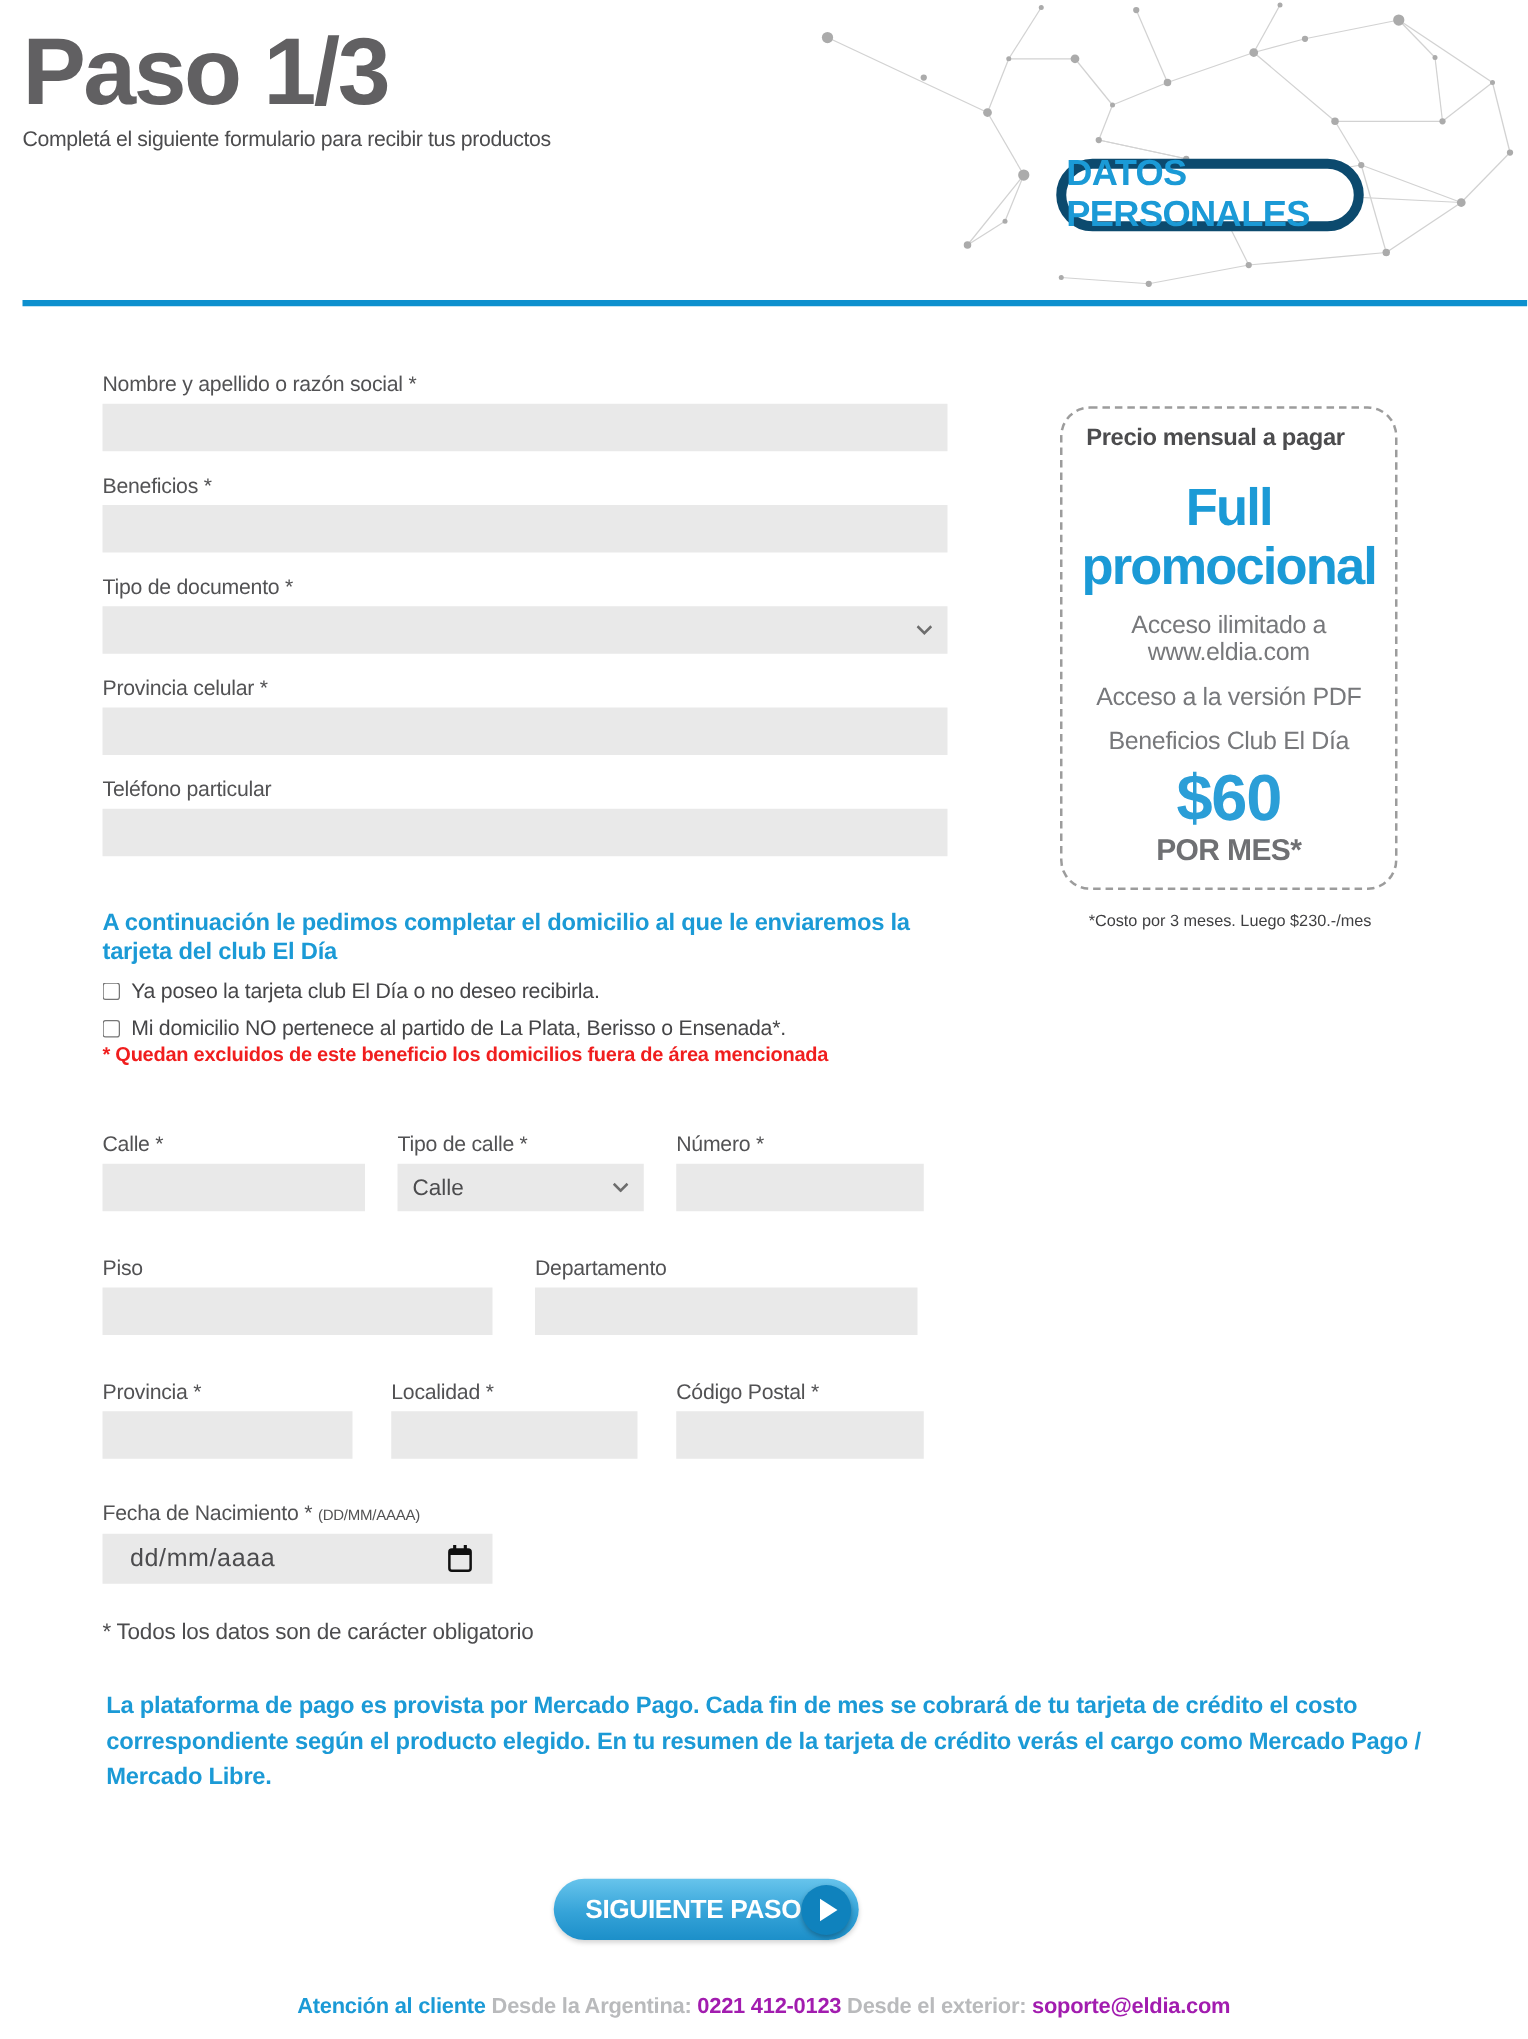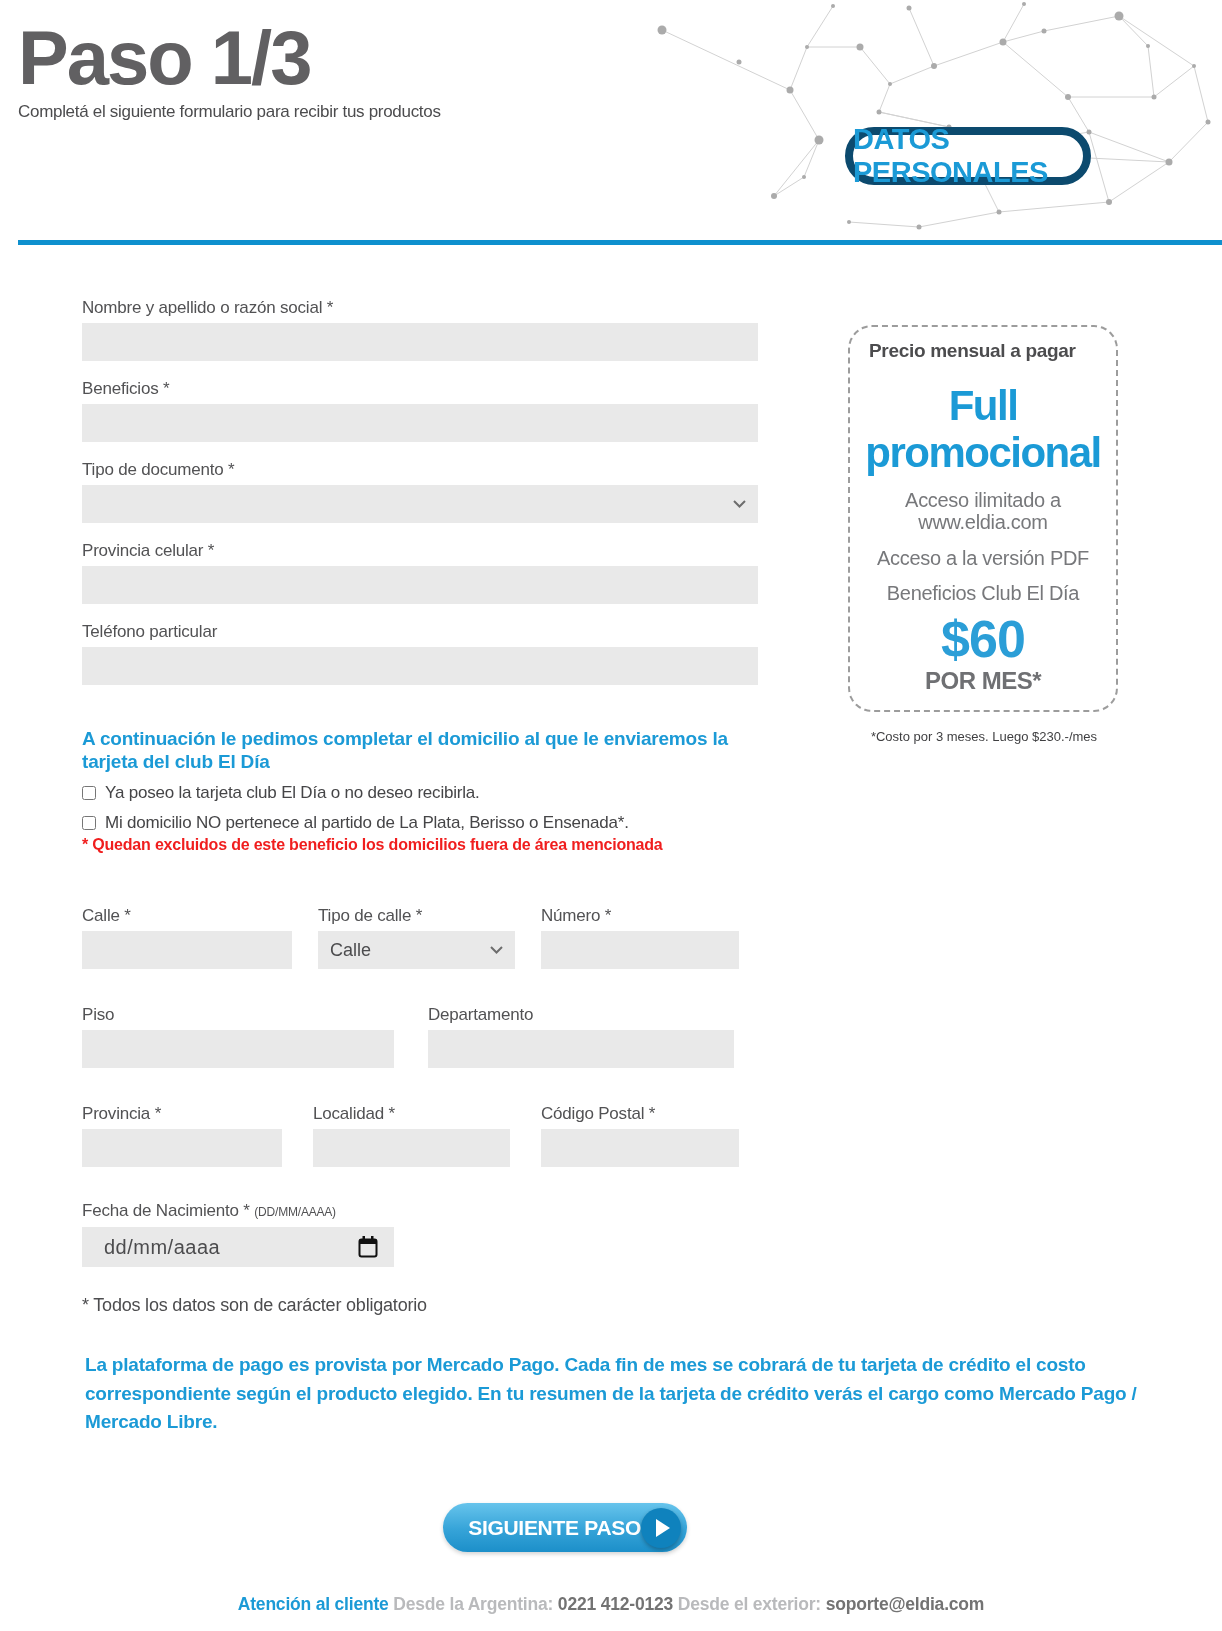--- a/index.html
+++ b/index.html
@@ -80,21 +80,21 @@
                  box-shadow:0 2px 4px rgba(0,0,0,0.28);
                  display:flex; align-items:center; justify-content:center; }
   .play-tri { width:0; height:0; border-left:14px solid #fff; border-top:9px solid transparent;
               border-bottom:9px solid transparent; margin-left:4px; }
 
   
   .footer { position:absolute; left:0; top:1594px; width:100%; text-align:center; z-index:1;
             font-size:17.5px; font-weight:700; letter-spacing:-0.2px; }
   .f-blue { color:#1b9ad6; }
   .f-light { color:#b9babc; }
-  .f-dark { color:#737373; }
+  .f-dark { color:#a21caf; }
 </style>
 </head>
 <body>
 
 <div class="page">
 
   <svg class="network" width="575" height="232" viewBox="0 0 575 232">
     <line x1="15" y1="30" x2="143" y2="90"></line>
       <line x1="143" y1="90" x2="160" y2="47"></line>
     <line x1="160" y1="47" x2="186" y2="6"></line>

